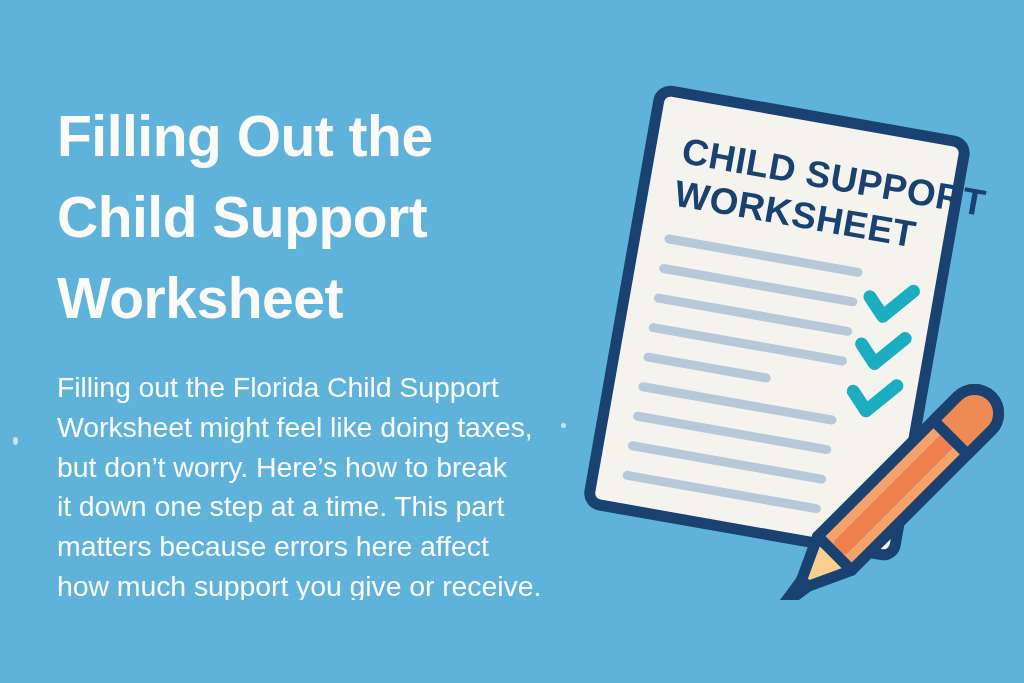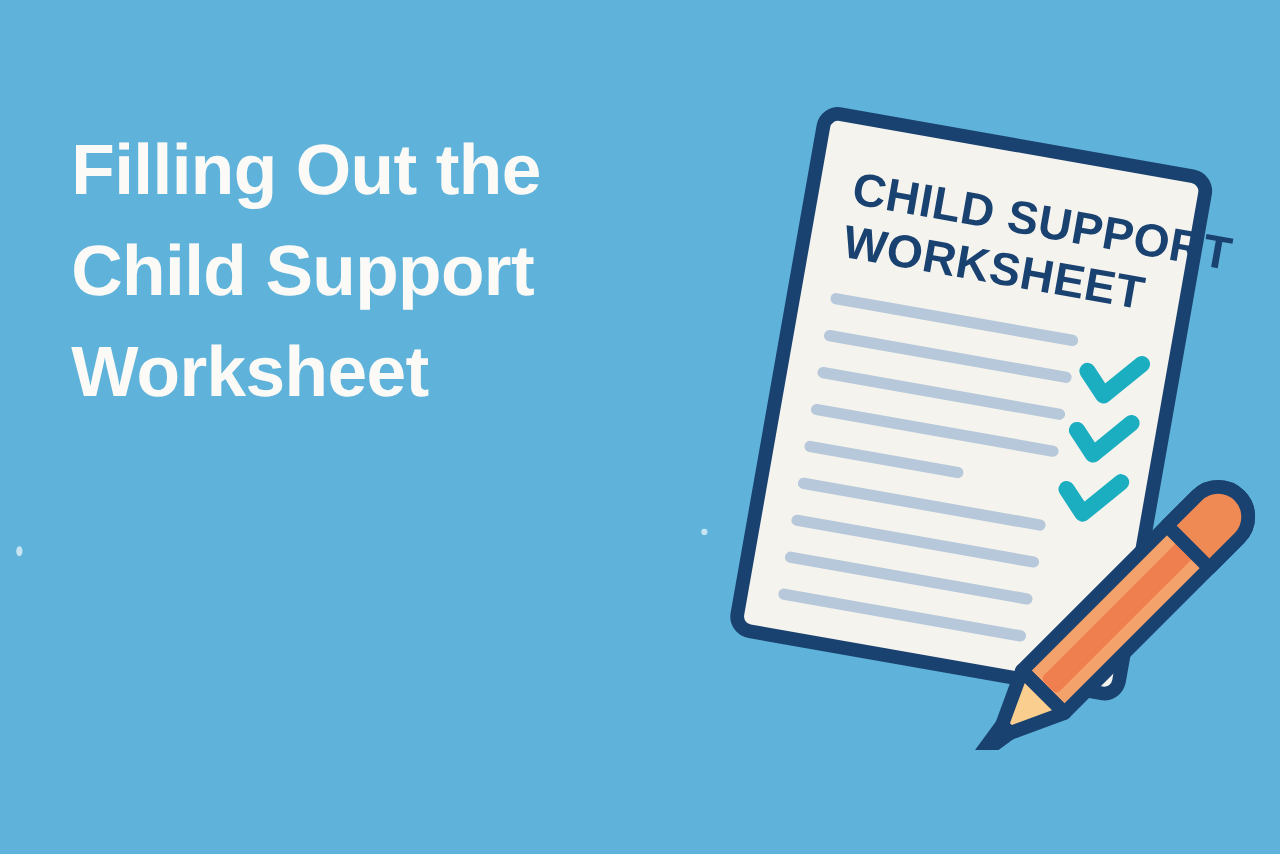--- a/index.html
+++ b/index.html
@@ -84,20 +84,26 @@
 <div id="stage">
 
   <div class="speck" style="left:13px; top:437px; width:5px; height:8px;"></div>
   <div class="speck" style="left:22px; top:604px; width:4px; height:4px;"></div>
   <div class="speck" style="left:561px; top:423px; width:5px; height:5px;"></div>
 
   <div id="text-col">
     <h1 id="page-title">Filling Out the
 Child Support
 Worksheet</h1>
+    <p id="page-desc">Filling out the Florida Child Support
+Worksheet might feel like doing taxes,
+but don’t worry. Here’s how to break
+it down one step at a time. This part
+matters because errors here affect
+how much support you give or receive.</p>
   </div>
 
   <div id="worksheet-illustration">
     <svg viewBox="0 0 500 580" xmlns="http://www.w3.org/2000/svg">
 
       <g transform="rotate(10 250 300)">
 
         <rect x="74" y="46" width="310" height="420" rx="12" ry="12" fill="#f5f3ee" stroke="#1a4270" stroke-width="11" stroke-linejoin="round"></rect>
 
         <text class="doc-heading-text" x="106" y="115">CHILD SUPPORT</text>

